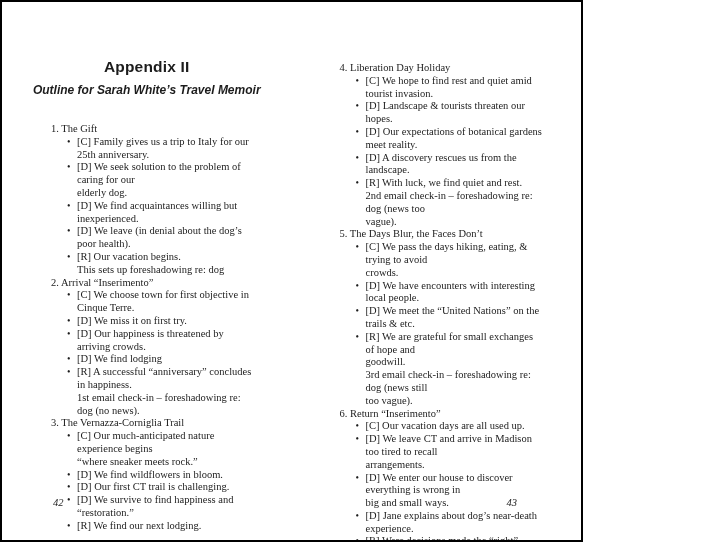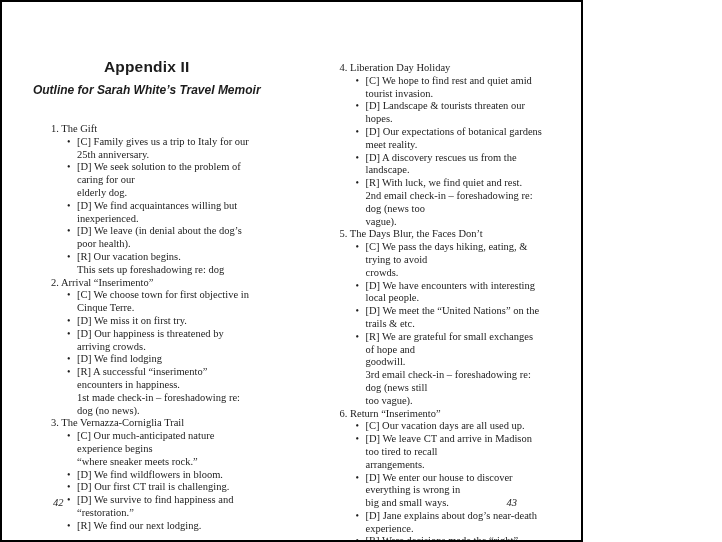--- a/index.html
+++ b/index.html
@@ -136,24 +136,24 @@
           <div class="item">
             <span class="bullet">•</span>
             <span class="item-text">[D] Our happiness is threatened by arriving crowds.</span>
           </div>
           <div class="item">
             <span class="bullet">•</span>
             <span class="item-text">[D] We find lodging</span>
           </div>
           <div class="item">
             <span class="bullet">•</span>
-            <span class="item-text">[R] A successful “inserimento” encounters in happiness.</span>
-          </div>
-          <div class="item no-bullet">
-            <span class="item-text">1st made check-in – foreshadowing re: dog (no news).</span>
+            <span class="item-text">[R] A successful “anniversary” concludes in happiness.</span>
+          </div>
+          <div class="item no-bullet">
+            <span class="item-text">1st email check-in – foreshadowing re: dog (no news).</span>
           </div>
         </div>
         <div class="section">
           <div class="section-heading">3. The Vernazza-Corniglia Trail</div>
           <div class="item">
             <span class="bullet">•</span>
             <span class="item-text">[C] Our much-anticipated nature experience begins
 “where sneaker meets rock.”</span>
           </div>
           <div class="item">

